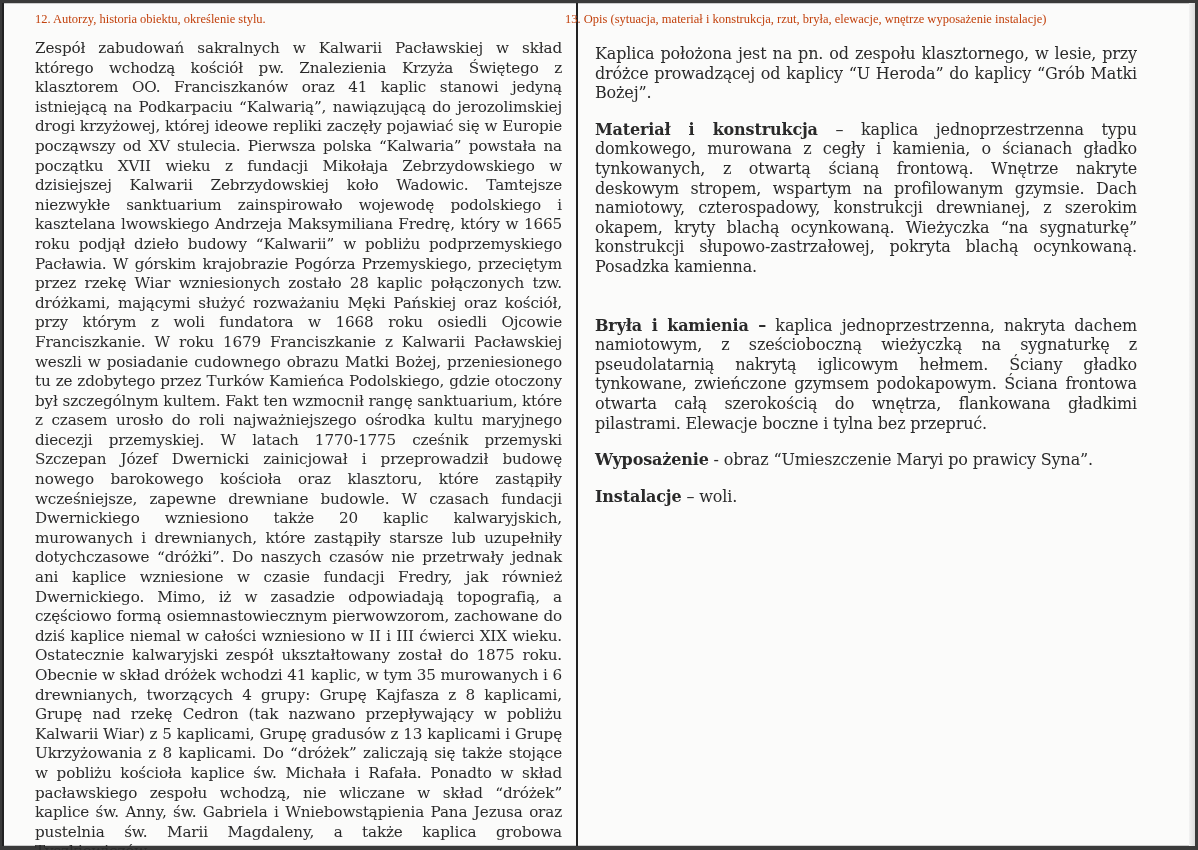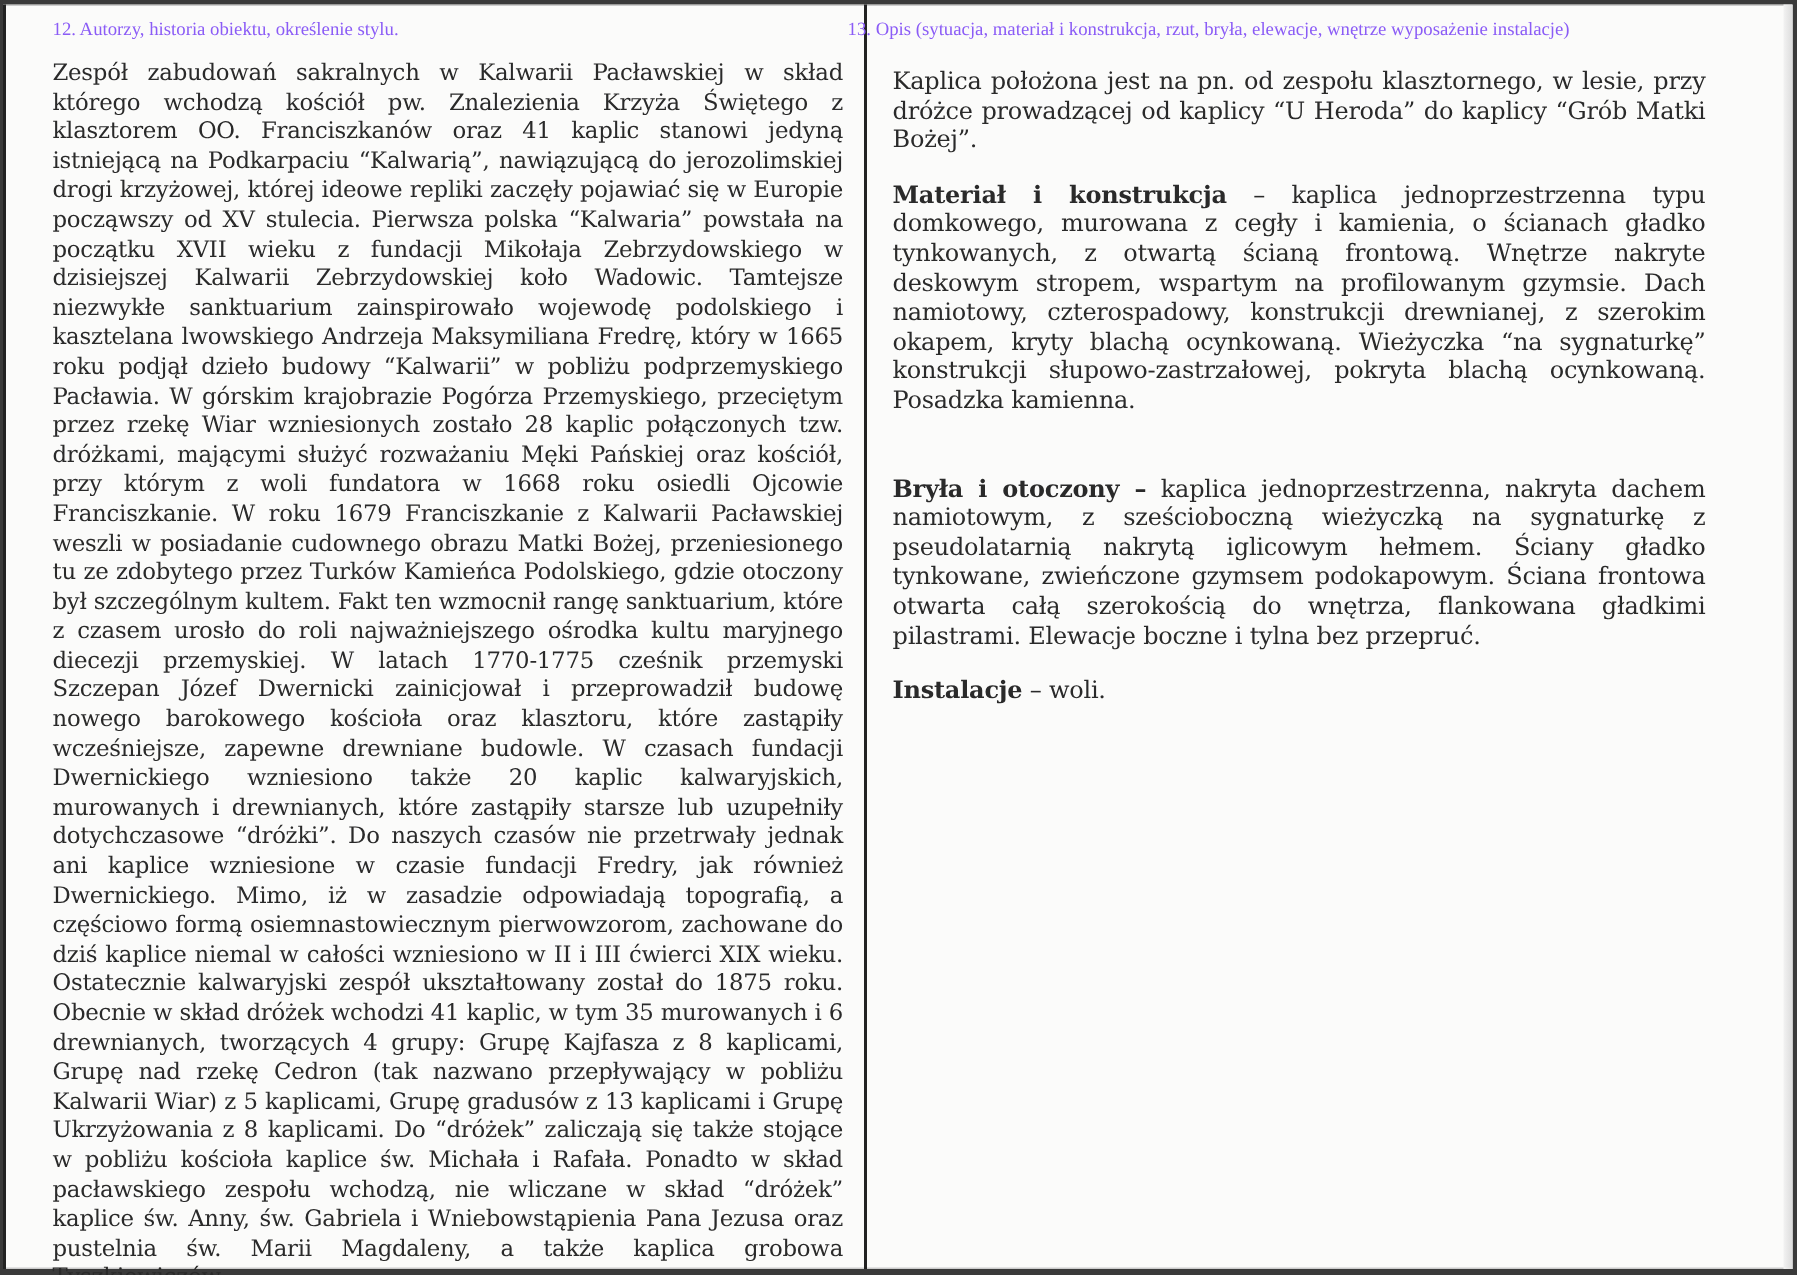--- a/index.html
+++ b/index.html
@@ -22,21 +22,21 @@
   .right-col {
     position:absolute; left:576px; top:0; width:617px; height:610px;
     box-sizing:border-box;
   }
   .right-edge {
     position:absolute; right:0; top:0; width:6px; height:843px;
     background:linear-gradient(to right,#f2f2f2,#dcdcdc);
   }
   .section-header {
     font-family:"Liberation Serif", serif;
-    font-size:12.5px; color:#8b5cf6;
+    font-size:12.5px; color:#c2410c;
     position:absolute; top:9px;
     white-space:nowrap;
   }
   .left-col .section-header { left:31px; }
   .right-col .section-header { left:-13px; }
   .left-body {
     position:absolute; left:31px; top:36px; width:527px;
     font-size:15.2px; line-height:19.6px; color:#2a2a2a;
     text-align:justify;
     letter-spacing:-0.15px;
@@ -62,18 +62,19 @@
       <p>Zespół zabudowań sakralnych w Kalwarii Pacławskiej w skład którego wchodzą kościół pw. Znalezienia Krzyża Świętego z klasztorem OO. Franciszkanów oraz 41 kaplic stanowi jedyną istniejącą na Podkarpaciu “Kalwarią”, nawiązującą do jerozolimskiej drogi krzyżowej, której ideowe repliki zaczęły pojawiać się w Europie począwszy od XV stulecia. Pierwsza polska “Kalwaria” powstała na początku XVII wieku z fundacji Mikołaja Zebrzydowskiego w dzisiejszej Kalwarii Zebrzydowskiej koło Wadowic. Tamtejsze niezwykłe sanktuarium zainspirowało wojewodę podolskiego i kasztelana lwowskiego Andrzeja Maksymiliana Fredrę, który w 1665 roku podjął dzieło budowy “Kalwarii” w pobliżu podprzemyskiego Pacławia. W górskim krajobrazie Pogórza Przemyskiego, przeciętym przez rzekę Wiar wzniesionych zostało 28 kaplic połączonych tzw. dróżkami, mającymi służyć rozważaniu Męki Pańskiej oraz kościół, przy którym z woli fundatora w 1668 roku osiedli Ojcowie Franciszkanie. W roku 1679 Franciszkanie z Kalwarii Pacławskiej weszli w posiadanie cudownego obrazu Matki Bożej, przeniesionego tu ze zdobytego przez Turków Kamieńca Podolskiego, gdzie otoczony był szczególnym kultem. Fakt ten wzmocnił rangę sanktuarium, które z czasem urosło do roli najważniejszego ośrodka kultu maryjnego diecezji przemyskiej. W latach 1770-1775 cześnik przemyski Szczepan Józef Dwernicki zainicjował i przeprowadził budowę nowego barokowego kościoła oraz klasztoru, które zastąpiły wcześniejsze, zapewne drewniane budowle. W czasach fundacji Dwernickiego wzniesiono także 20 kaplic kalwaryjskich, murowanych i drewnianych, które zastąpiły starsze lub uzupełniły dotychczasowe “dróżki”. Do naszych czasów nie przetrwały jednak ani kaplice wzniesione w czasie fundacji Fredry, jak również Dwernickiego. Mimo, iż w zasadzie odpowiadają topografią, a częściowo formą osiemnastowiecznym pierwowzorom, zachowane do dziś kaplice niemal w całości wzniesiono w II i III ćwierci XIX wieku. Ostatecznie kalwaryjski zespół ukształtowany został do 1875 roku.  Obecnie w skład dróżek wchodzi 41 kaplic, w tym 35 murowanych i 6 drewnianych, tworzących 4 grupy: Grupę Kajfasza z 8 kaplicami, Grupę nad rzekę Cedron (tak nazwano przepływający w pobliżu Kalwarii Wiar) z 5 kaplicami, Grupę gradusów z 13 kaplicami i Grupę Ukrzyżowania z 8 kaplicami. Do “dróżek” zaliczają się także stojące w pobliżu kościoła kaplice św. Michała i Rafała. Ponadto w skład pacławskiego zespołu wchodzą, nie wliczane w skład “dróżek” kaplice św. Anny, św. Gabriela i Wniebowstąpienia Pana Jezusa oraz pustelnia św. Marii Magdaleny, a także kaplica grobowa Tyszkiewiczów.</p>
 
     </div>
   </div>
 
   <div class="right-col">
     <div class="section-header">13. Opis (sytuacja, materiał i konstrukcja, rzut, bryła, elewacje, wnętrze wyposażenie instalacje)</div>
     <div class="right-body">
       <p>Kaplica położona jest na pn. od zespołu klasztornego, w lesie, przy dróżce prowadzącej od kaplicy “U Heroda” do kaplicy “Grób Matki Bożej”.</p>
       <p class="gap-lg"><b>Materiał i konstrukcja</b><span> – kaplica jednoprzestrzenna typu domkowego, murowana z cegły i kamienia, o ścianach gładko tynkowanych, z otwartą ścianą frontową. Wnętrze nakryte deskowym stropem, wspartym na profilowanym gzymsie. Dach namiotowy, czterospadowy, konstrukcji drewnianej, z szerokim okapem, kryty blachą ocynkowaną. Wieżyczka “na sygnaturkę” konstrukcji słupowo-zastrzałowej, pokryta blachą ocynkowaną. Posadzka kamienna.</span></p>
-      <p><b>Bryła i otoczony –</b><span> kaplica jednoprzestrzenna, nakryta dachem namiotowym, z sześcioboczną wieżyczką na sygnaturkę z pseudolatarnią nakrytą iglicowym hełmem. Ściany gładko tynkowane, zwieńczone gzymsem podokapowym. Ściana frontowa otwarta całą szerokością do wnętrza, flankowana gładkimi pilastrami. Elewacje boczne i tylna bez przepruć.</span></p>
+      <p><b>Bryła i kamienia –</b><span> kaplica jednoprzestrzenna, nakryta dachem namiotowym, z sześcioboczną wieżyczką na sygnaturkę z pseudolatarnią nakrytą iglicowym hełmem. Ściany gładko tynkowane, zwieńczone gzymsem podokapowym. Ściana frontowa otwarta całą szerokością do wnętrza, flankowana gładkimi pilastrami. Elewacje boczne i tylna bez przepruć.</span></p>
+      <p><b>Wyposażenie</b><span> - obraz “Umieszczenie Maryi po prawicy Syna”.</span></p>
       <p><b>Instalacje</b><span> – woli.</span></p>
     </div>
     <div class="right-edge"></div>
   </div>
 </div>
 
 </body></html>

